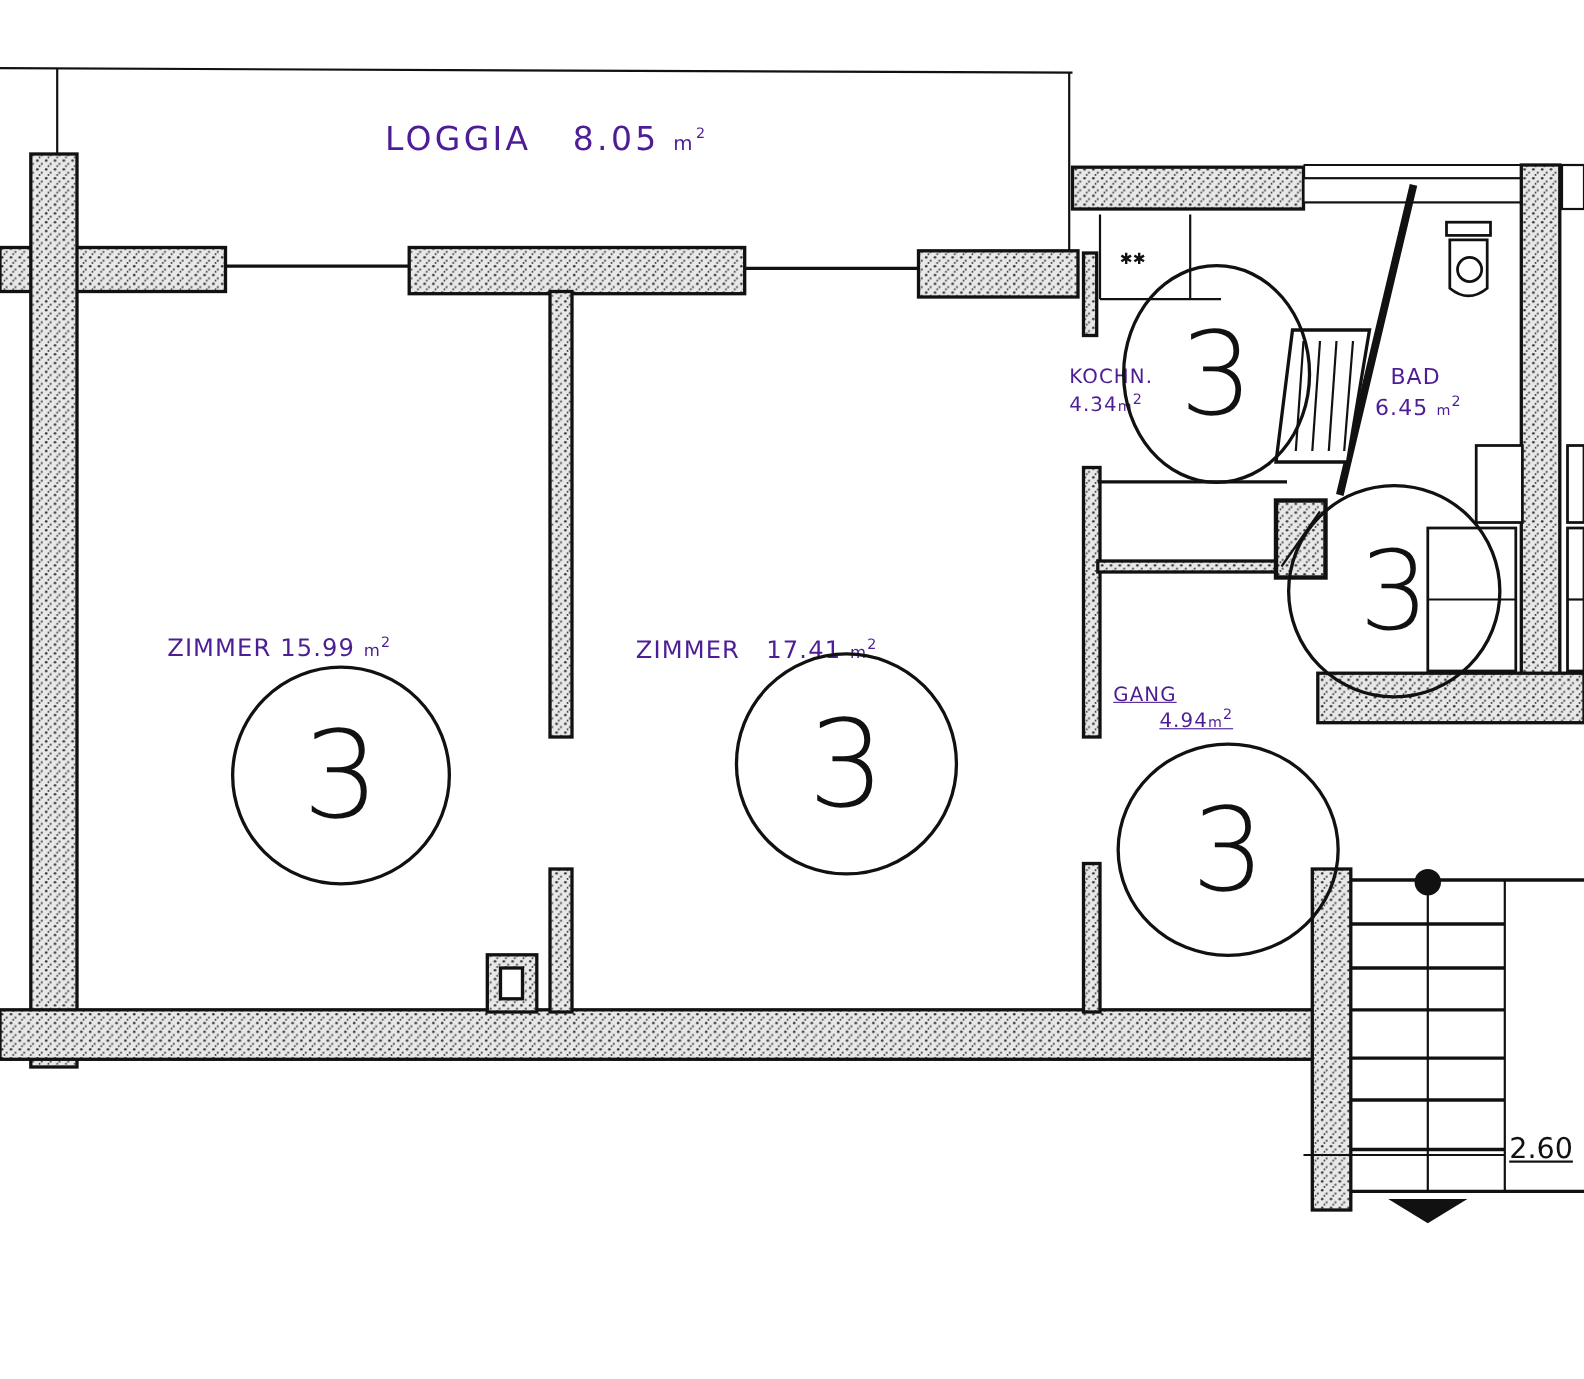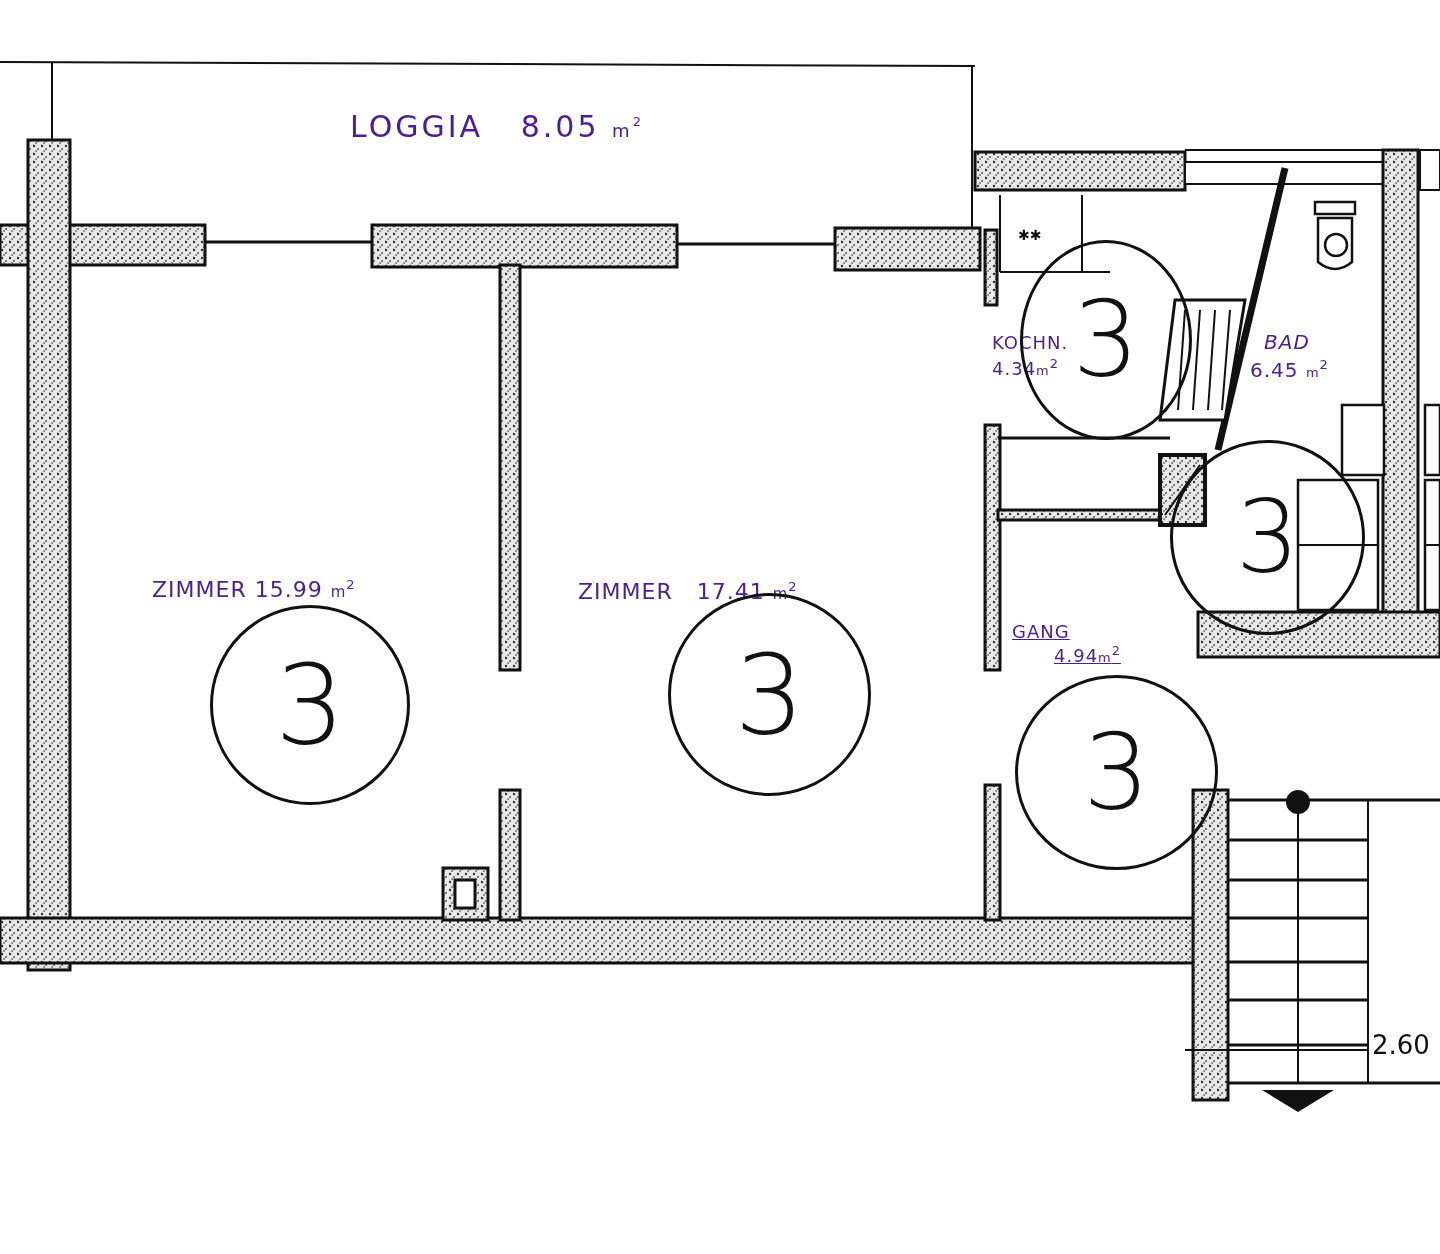--- a/index.html
+++ b/index.html
@@ -10,21 +10,21 @@
   .thin { stroke: #111; stroke-width: 3; fill: none; }
   .line2 { stroke: #111; stroke-width: 2; fill: none; }
   .fixture { stroke: #111; stroke-width: 2.5; fill: #fff; }
   .label { position: absolute; font-family: "DejaVu Sans", sans-serif; color: #4c1d95;
            font-size: 22px; letter-spacing: 1px; white-space: nowrap; line-height: 1; }
   .label sup { font-size: 13px; }
   .circle-num { position: absolute; border: 3px solid #111; border-radius: 50%;
                 display: flex; align-items: center; justify-content: center;
                 font-family: "DejaVu Sans", sans-serif; color: #111; font-weight: 300;
                 background: transparent; box-sizing: border-box; }
-  .dim { position: absolute; font-family: "DejaVu Sans", sans-serif; font-size: 26px; color: #111; }
+  .dim { position: absolute; font-family: "DejaVu Sans", sans-serif; font-size: 26px; color: #111; text-decoration: underline; }
 </style>
 </head>
 <body>
 
 <svg id="plan" viewBox="0 0 1440 1254" xmlns="http://www.w3.org/2000/svg">
   <defs>
     <pattern id="stipple" width="8" height="8" patternUnits="userSpaceOnUse">
       <rect width="8" height="8" fill="#e8e8e8"></rect>
       <circle cx="2" cy="2" r="1.2" fill="#333"></circle>
       <circle cx="6" cy="5" r="1" fill="#555"></circle>
@@ -142,27 +142,27 @@
   <span>15.99</span>
   <span style="font-size:15px;">m</span><sup>2</sup>
 </div>
 
 <div class="label" style="left:578px;top:580px;">
   <span>ZIMMER</span>
   &nbsp;&nbsp;<span>17.41</span>
   <span style="font-size:15px;">m</span><sup>2</sup>
 </div>
 
-<div class="label" style="left:992px;top:330px;font-size:18px;line-height:1.4;">
+<div class="label" style="left:972px;top:330px;font-size:18px;line-height:1.4;">
   <div>KOCHN.</div>
   <div><span>4.34</span><span style="font-size:13px;">m</span><sup>2</sup></div>
 </div>
 
 <div class="label" style="left:1250px;top:328px;font-size:20px;line-height:1.4;">
-  <div style="padding-left:14px;font-style:italic;">BAD</div>
+  <div style="padding-left:14px;">BAD</div>
   <div><span>6.45</span> <span style="font-size:13px;">m</span><sup>2</sup></div>
 </div>
 
 <div class="label" style="left:1012px;top:620px;font-size:18px;line-height:1.3;text-decoration:underline;">
   <div>GANG</div>
   <div style="padding-left:42px;"><span>4.94</span><span style="font-size:13px;">m</span><sup>2</sup></div>
 </div>
 
 <div class="circle-num" style="left:210px;top:605px;width:200px;height:200px;font-size:110px;">3</div>
 <div class="circle-num" style="left:668px;top:593px;width:203px;height:203px;font-size:110px;">3</div>

